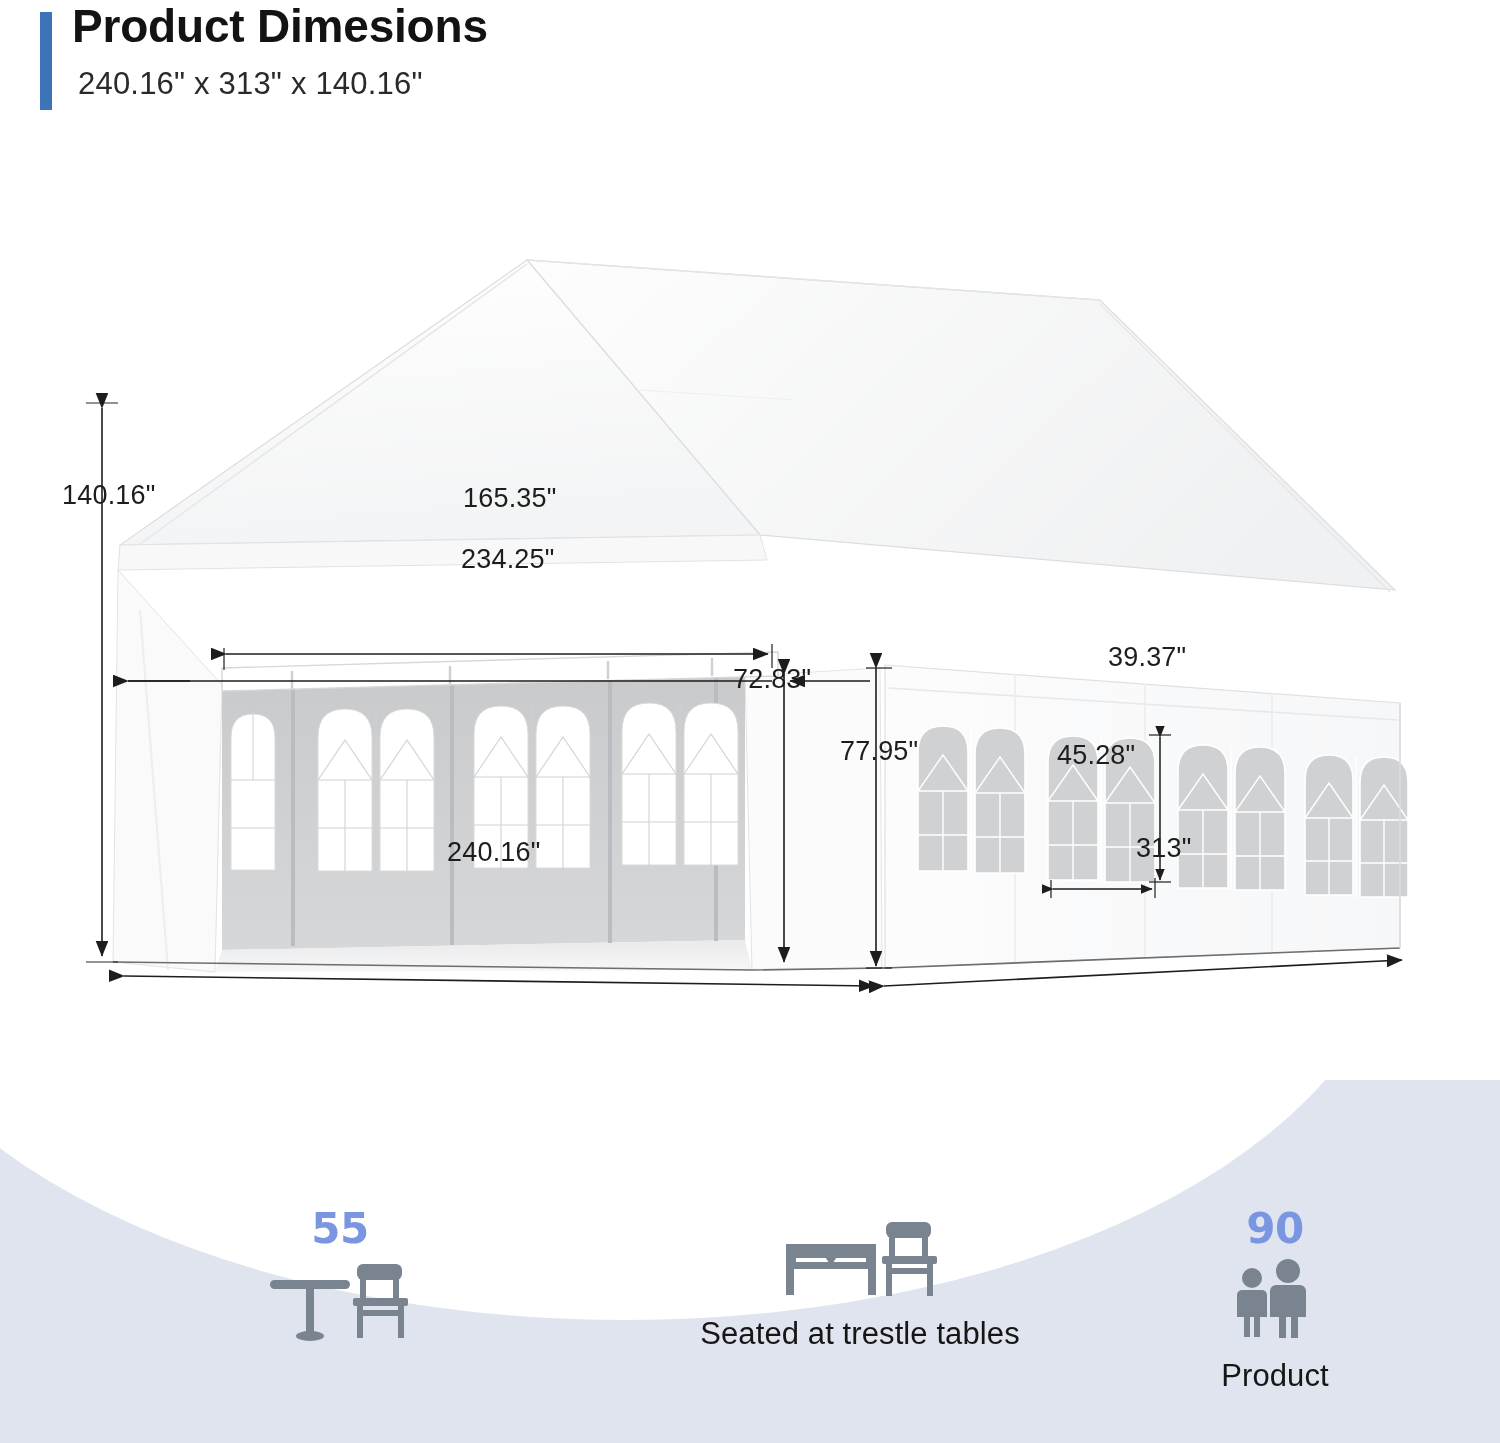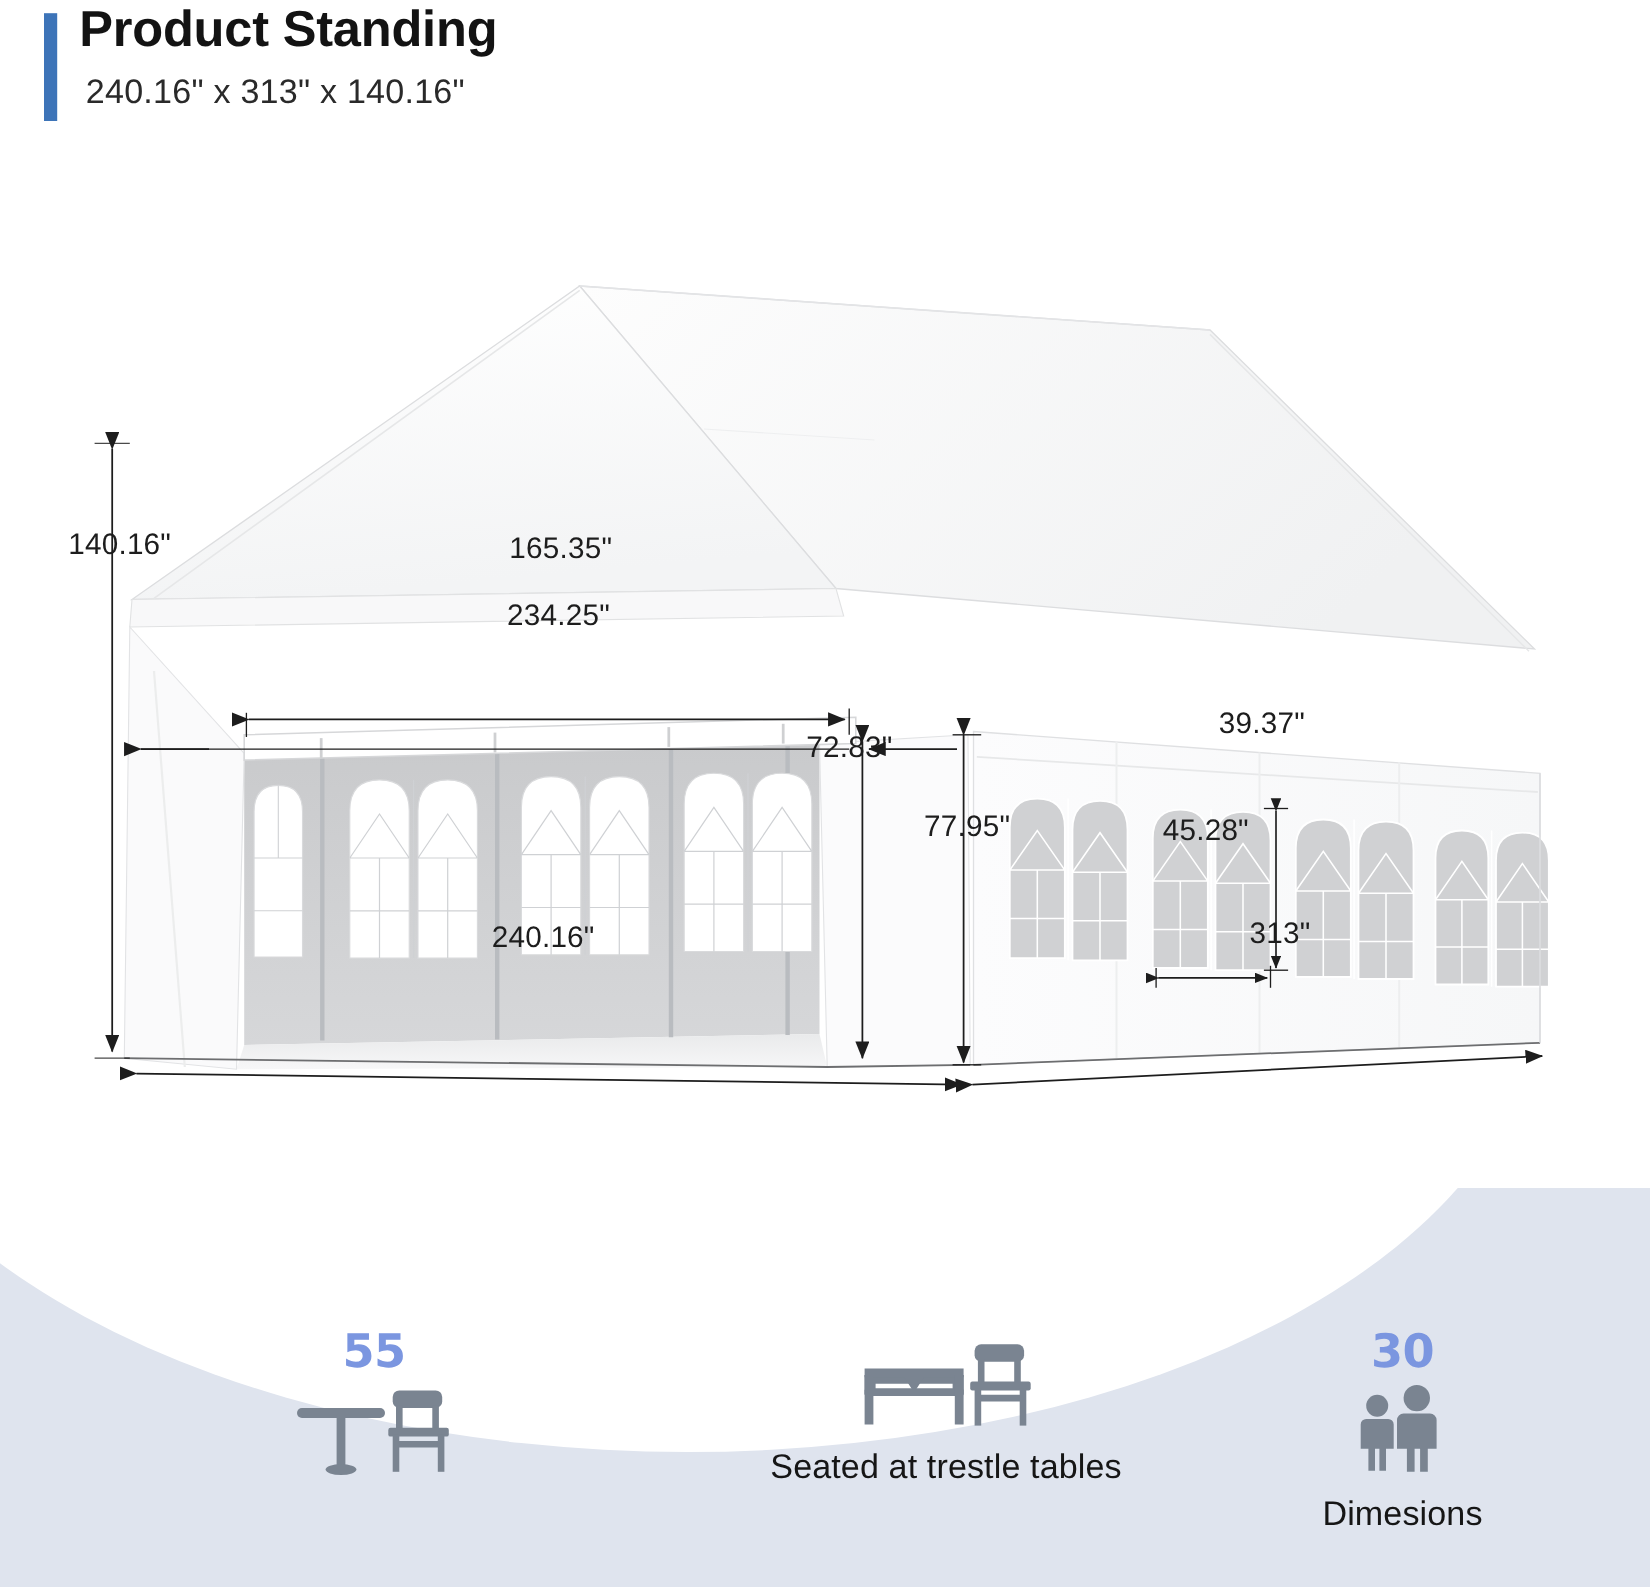--- a/index.html
+++ b/index.html
@@ -36,21 +36,21 @@
   .cap-num{font-size:42px;font-weight:bold;color:#7b96e0;line-height:1;letter-spacing:-0.5px;
            font-family:"DejaVu Sans",sans-serif;}
   .cap-icon{height:92px;display:flex;align-items:flex-end;justify-content:center;margin-top:4px;}
   .cap-label{font-size:31px;color:#161616;margin-top:12px;letter-spacing:0.1px;white-space:nowrap;}
 </style>
 </head>
 <body>
 
 <div id="header">
   <div id="accent-bar"></div>
-  <div id="page-title">Product Standing</div>
+  <div id="page-title">Product Dimesions</div>
   <div id="dims-sub">240.16" x 313" x 140.16"</div>
 </div>
 
 <div id="stage">
   <svg width="1500" height="930" viewBox="0 0 1500 930">
     <defs>
       <linearGradient id="roofFront" x1="0" y1="0" x2="0.2" y2="1">
         <stop offset="0%" stop-color="#ffffff"></stop>
           <stop offset="100%" stop-color="#f3f4f5"></stop>
       </linearGradient>
@@ -295,29 +295,29 @@
           <rect x="107" y="52" width="45" height="6" rx="2"></rect>
           <rect x="106" y="46" width="6" height="34"></rect>
           <rect x="147" y="46" width="6" height="34"></rect>
         </g>
       </svg>
     </div>
     <div class="cap-label">Seated at trestle tables</div>
   </div>
 
   <div class="cap-item" style="left:1110px;width:330px;">
-    <div class="cap-num">30</div>
+    <div class="cap-num">90</div>
     <div class="cap-icon">
       <svg width="100" height="88" viewBox="0 0 100 88">
         <g fill="#7a8491">
 
           <circle cx="27" cy="20" r="10"></circle>
           <path d="M17,32 h20 a5,5 0 0 1 5,5 v22 h-7 v20 h-6 v-20 h-4 v20 h-6 v-20 h-7 v-22 a5,5 0 0 1 5,-5 z"></path>
 
           <circle cx="63" cy="13" r="12"></circle>
           <path d="M51,27 h24 a6,6 0 0 1 6,6 v26 h-8 v21 h-7 v-21 h-5 v21 h-7 v-21 h-9 v-26 a6,6 0 0 1 6,-6 z"></path>
         </g>
       </svg>
     </div>
-    <div class="cap-label">Dimesions</div>
+    <div class="cap-label">Product</div>
   </div>
 
 </div>
 
 </body></html>

